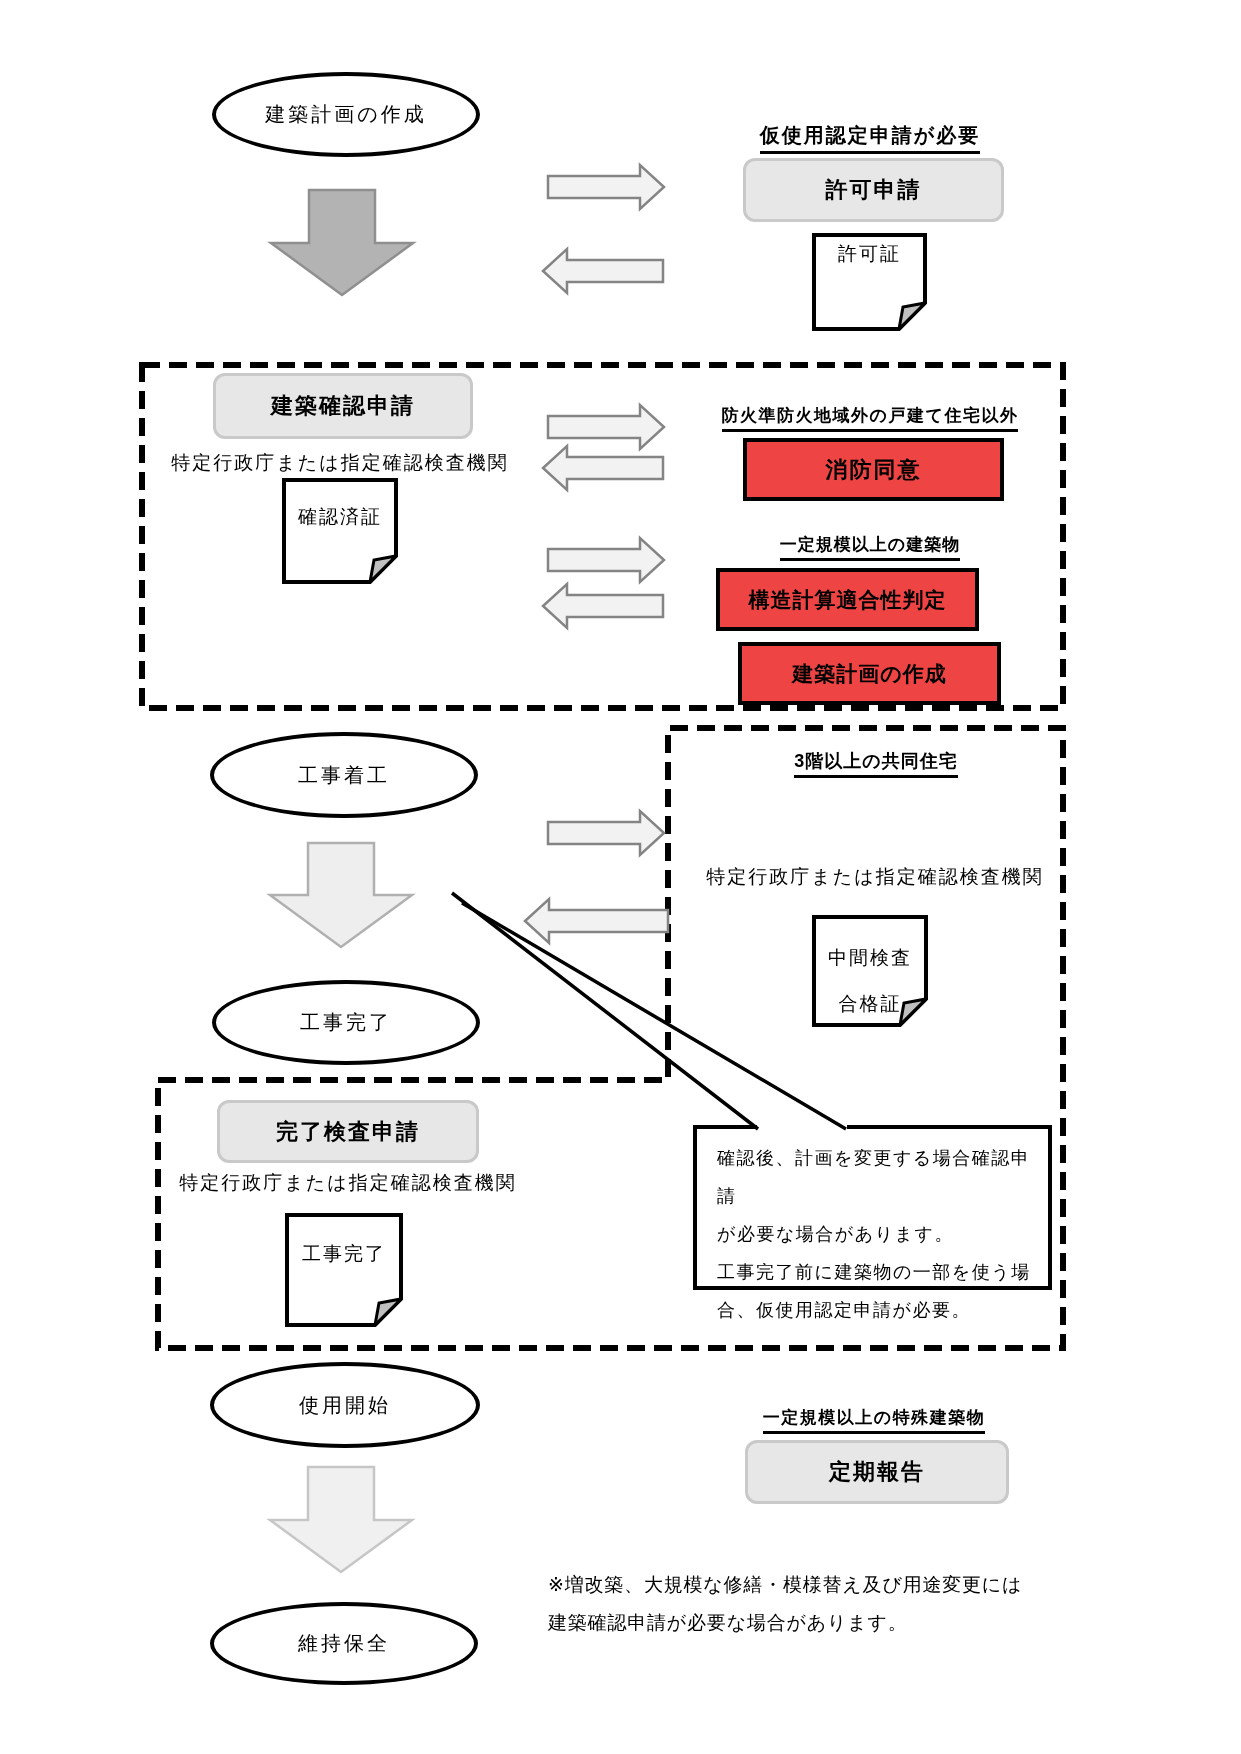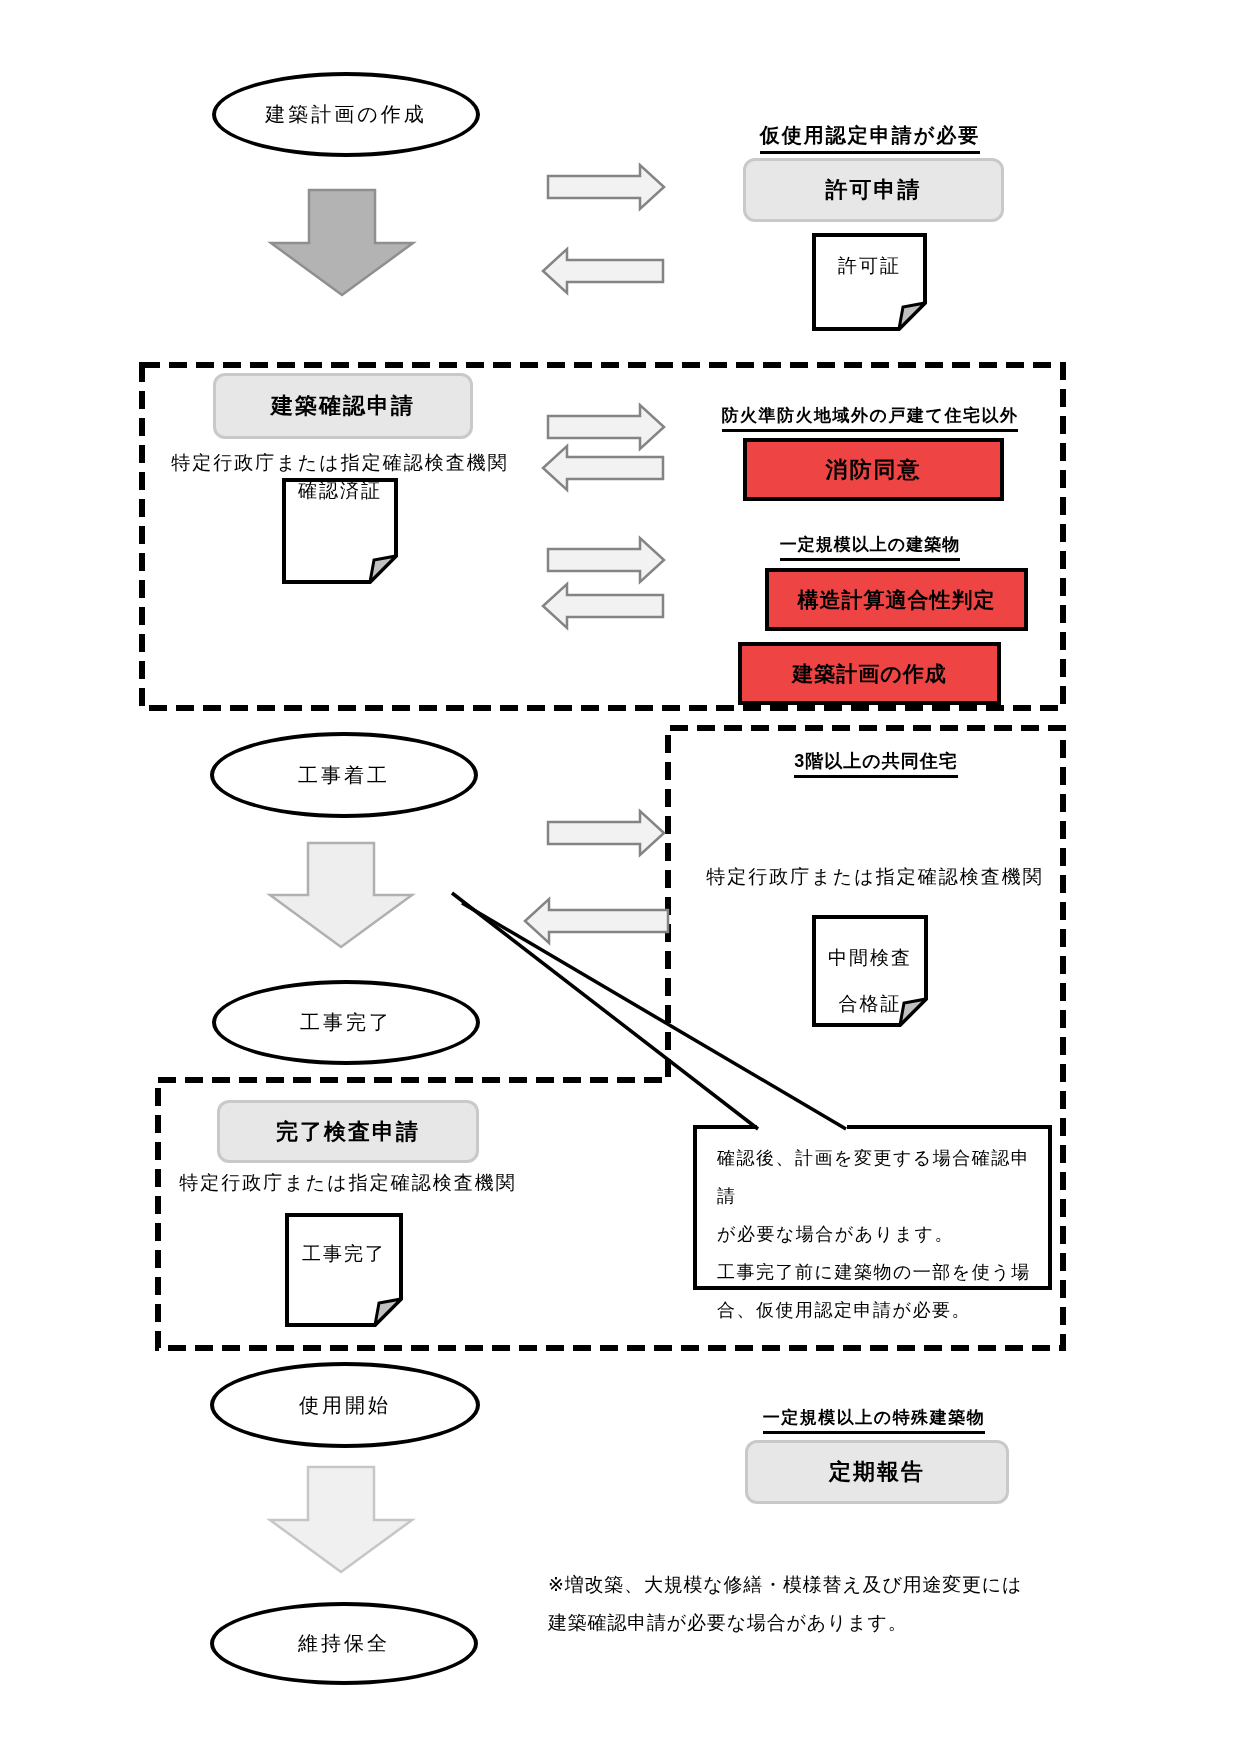--- a/index.html
+++ b/index.html
@@ -86,21 +86,21 @@
 
   <div class="item ellipse" style="left:212px;top:72px;width:260px;height:77px;">建築計画の作成</div>
 
   <div class="item caption" style="left:150px;top:450px;width:380px;">特定行政庁または指定確認検査機関</div>
 
   <div class="doc" style="left:282px;top:478px;width:116px;height:106px;">
     <svg width="116" height="106" viewBox="0 0 116 106">
       <polygon points="2,2 114,2 114,78 88,104 2,104" fill="#fff" stroke="#000" stroke-width="4"></polygon>
       <polygon points="88,104 114,78 92,82" fill="#c0c0c0" stroke="#000" stroke-width="3"></polygon>
     </svg>
-    <div class="doc-label" style="">確認済証</div>
+    <div class="doc-label" style="padding-top:26px;">確認済証</div>
   </div>
 
   <div class="item ellipse" style="left:210px;top:732px;width:260px;height:78px;">工事着工</div>
 
   <div class="item ellipse" style="left:212px;top:980px;width:260px;height:77px;">工事完了</div>
 
   <div class="item graybox" style="left:217px;top:1100px;width:256px;height:57px;">完了検査申請</div>
 
   <div class="item caption" style="left:158px;top:1170px;width:380px;">特定行政庁または指定確認検査機関</div>
 
@@ -120,34 +120,34 @@
     <span class="u">仮使用認定申請が必要</span>
   </div>
 
   <div class="item graybox" style="left:743px;top:158px;width:255px;height:58px;">許可申請</div>
 
   <div class="doc" style="left:812px;top:233px;width:115px;height:98px;">
     <svg width="115" height="98" viewBox="0 0 115 98">
       <polygon points="2,2 113,2 113,70 87,96 2,96" fill="#fff" stroke="#000" stroke-width="4"></polygon>
       <polygon points="87,96 113,70 91,74" fill="#c0c0c0" stroke="#000" stroke-width="3"></polygon>
     </svg>
-    <div class="doc-label" style="padding-top:20px;">許可証</div>
+    <div class="doc-label" style="padding-top:8px;">許可証</div>
   </div>
 
   <div class="item cond-label" style="left:700px;top:404px;width:340px;font-size:17px;letter-spacing:1.5px;">
     <span class="u">防火準防火地域外の戸建て住宅以外</span>
   </div>
 
   <div class="item whitebox" style="left:743px;top:438px;width:253px;height:55px;font-size:22px;letter-spacing:2px;">消防同意</div>
 
   <div class="item cond-label" style="left:740px;top:533px;width:260px;font-size:17px;letter-spacing:1px;">
     <span class="u">一定規模以上の建築物</span>
   </div>
 
-  <div class="item whitebox" style="left:765px;top:568px;width:255px;height:55px;">構造計算適合性判定</div>
+  <div class="item whitebox" style="left:716px;top:568px;width:255px;height:55px;">構造計算適合性判定</div>
 
   <div class="item whitebox" style="left:738px;top:642px;width:255px;height:55px;">建築計画の作成</div>
 
   <div class="item cond-label" style="left:746px;top:749px;width:260px;font-size:18px;letter-spacing:1px;">
     <span class="u">3階以上の共同住宅</span>
   </div>
 
 
   <div class="item caption" style="left:685px;top:864px;width:380px;">特定行政庁または指定確認検査機関</div>
 

